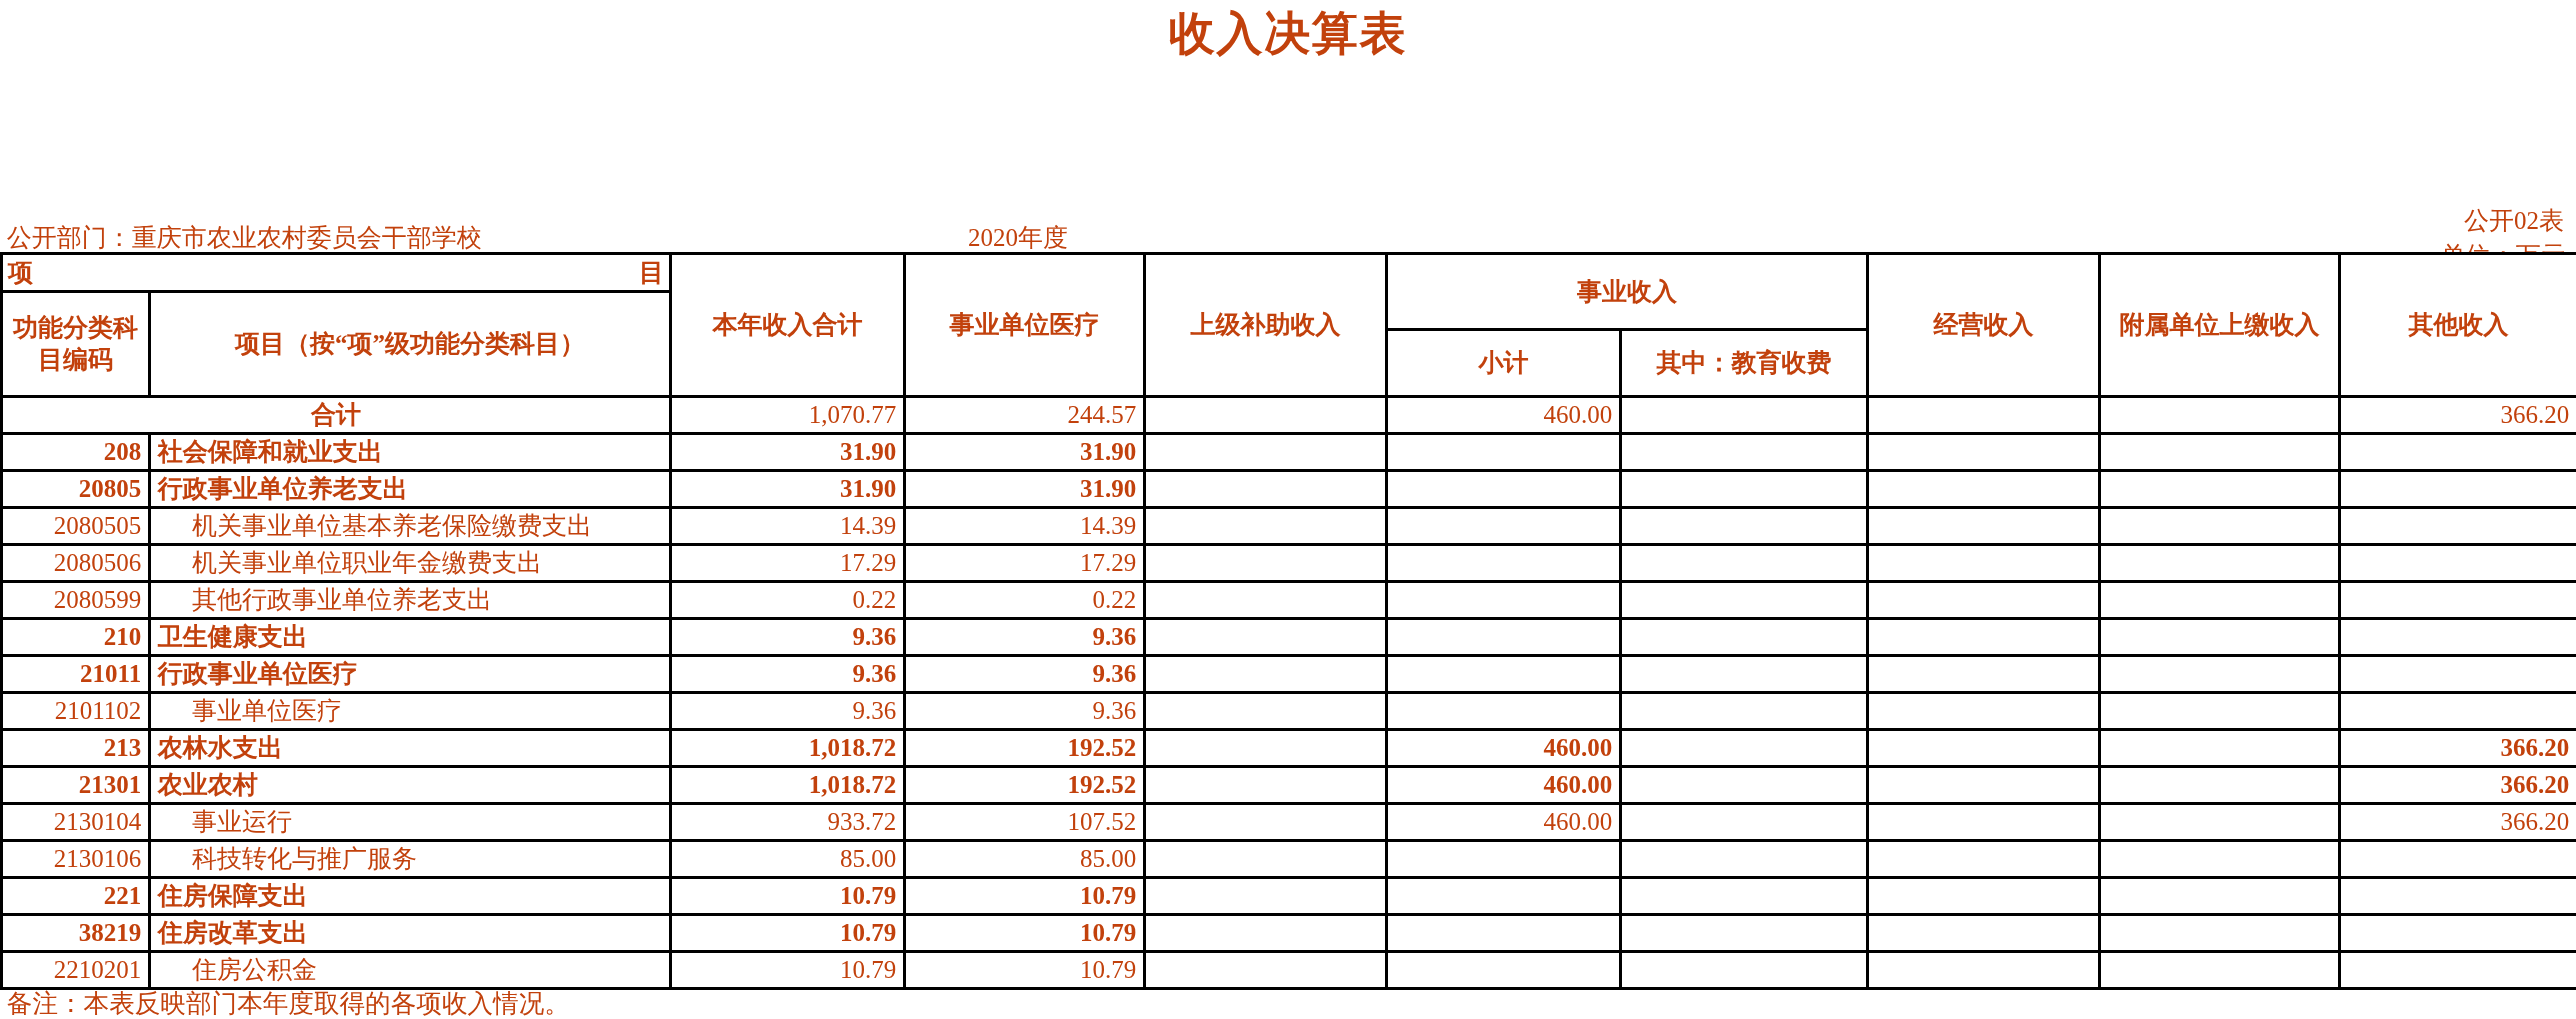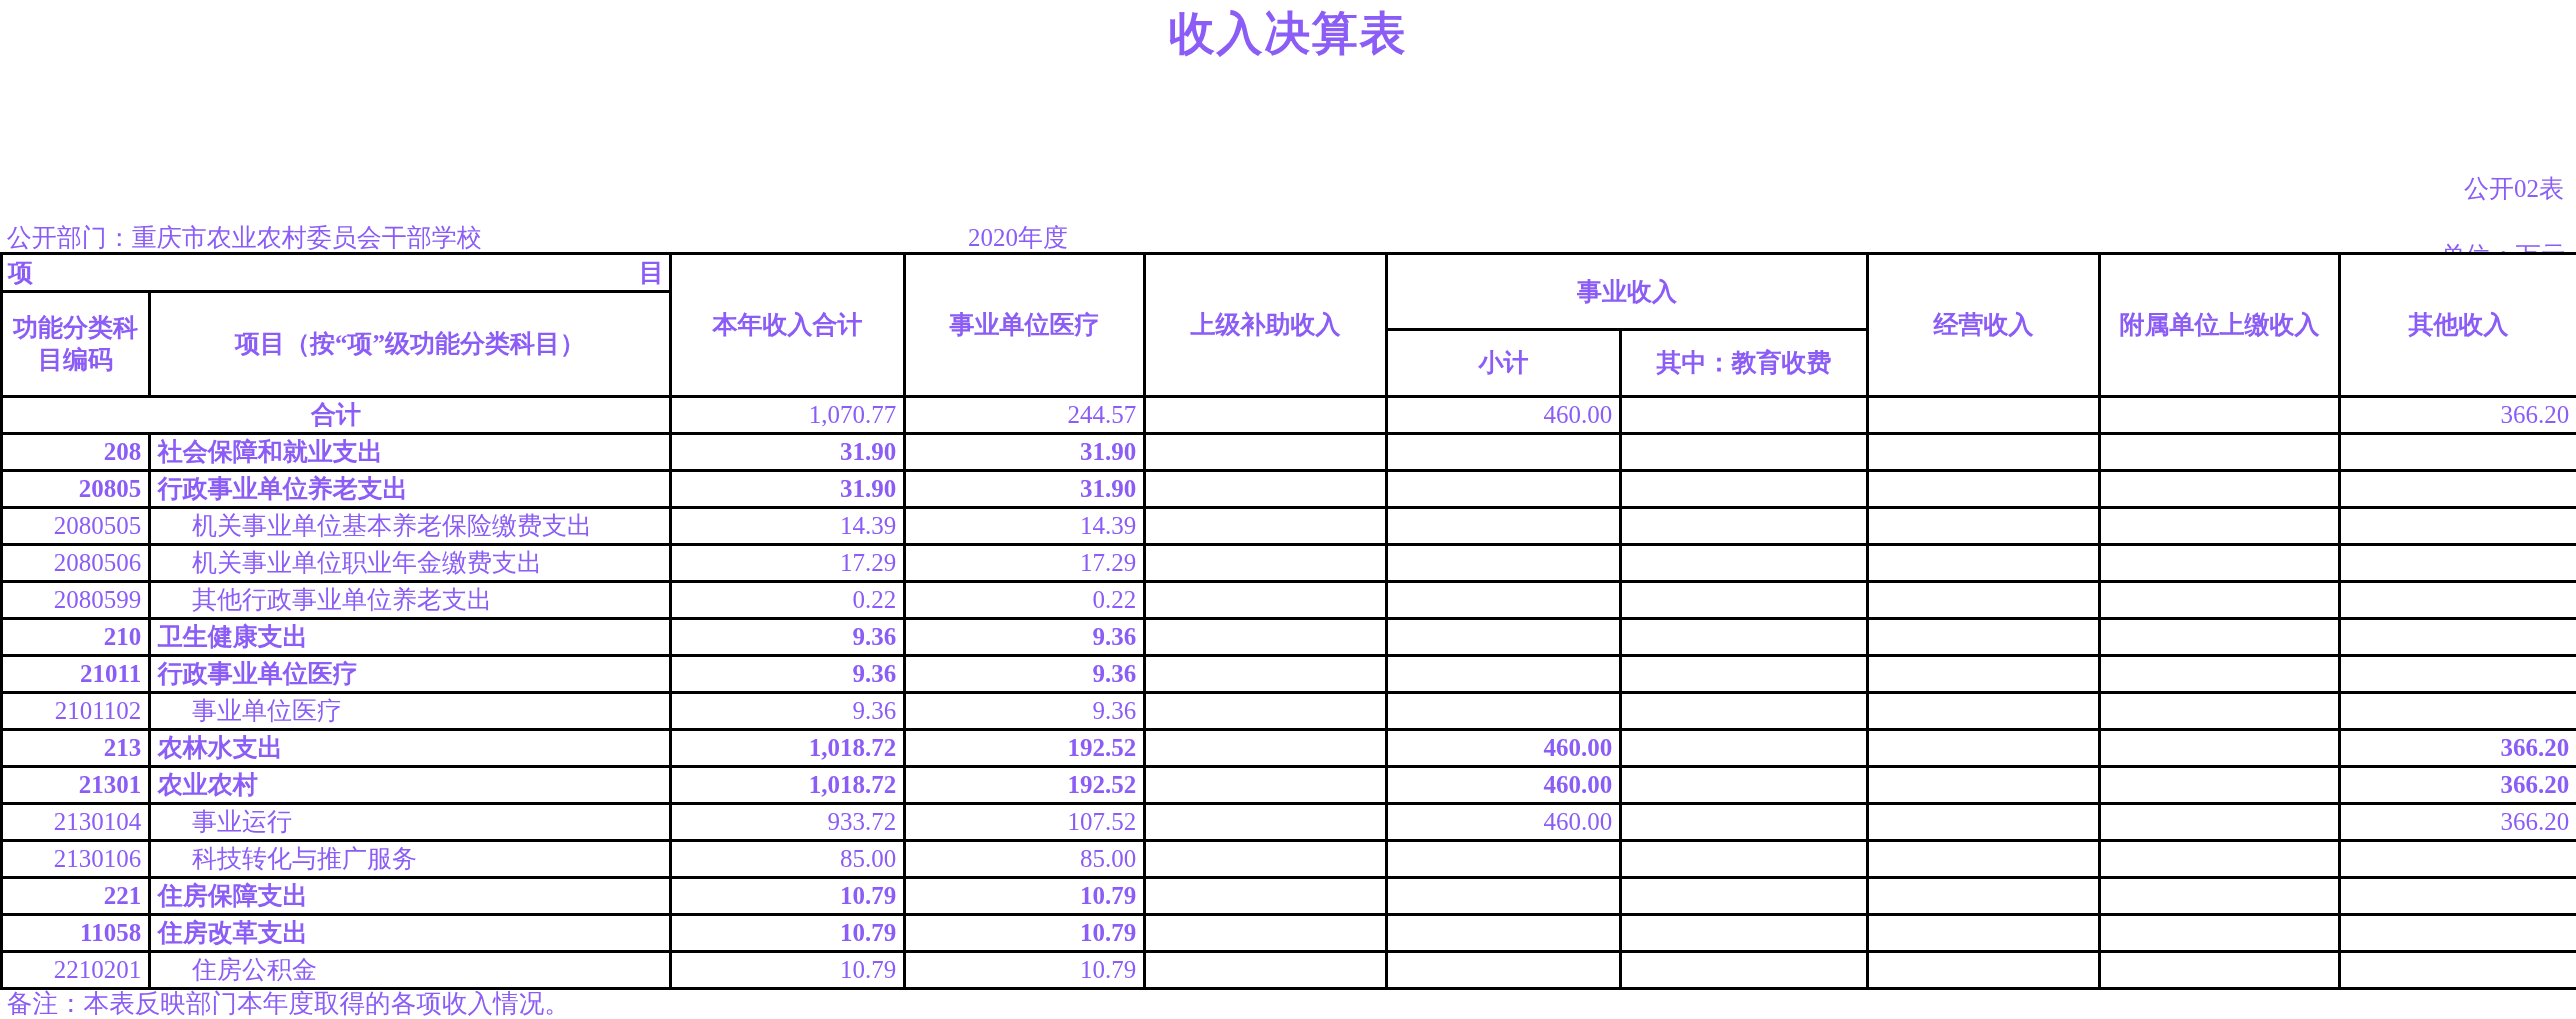--- a/index.html
+++ b/index.html
@@ -1,30 +1,30 @@
 <!DOCTYPE html>
 <html style="font-size:13.6px"><head>
 <meta charset="utf-8">
 <style>
   html,body{margin:0;padding:0;background:#ffffff;}
   .page{
     position:relative;
     width:2576px;height:1020px;
-    background:#ffffff;color:#8b5cf6;
+    background:#ffffff;color:#c2410c;
     font-family:"Liberation Serif","DejaVu Serif",serif;
     overflow:hidden;
   }
   .page-title{
     position:absolute;top:3.4px;left:0;width:100%;
     text-align:center;
     font-family:"Liberation Sans","DejaVu Sans",sans-serif;
     font-weight:bold;font-size:46px;letter-spacing:1.7px;
   }
   .form-no{
-    position:absolute;top:172px;right:12px;
+    position:absolute;top:204px;right:12px;
     font-size:25px;
   }
   .meta-line{position:absolute;top:221px;font-size:25px;white-space:nowrap;}
   .dept{left:6.8px;}
   .year{left:968px;}
   .unit{right:10.2px;margin-top:18px;}
 
   table.income{
     position:absolute;top:252px;left:0;
     width:2576px;
@@ -272,21 +272,21 @@
           <td class="value-cell">10.79</td>
           <td class="value-cell">10.79</td>
           <td class="value-cell"></td>
           <td class="value-cell"></td>
           <td class="value-cell"></td>
           <td class="value-cell"></td>
           <td class="value-cell"></td>
           <td class="value-cell"></td>
         </tr>
         <tr class="lvl-bold">
-          <td class="code-cell">11058</td>
+          <td class="code-cell">38219</td>
           <td class="name-cell">住房改革支出</td>
           <td class="value-cell">10.79</td>
           <td class="value-cell">10.79</td>
           <td class="value-cell"></td>
           <td class="value-cell"></td>
           <td class="value-cell"></td>
           <td class="value-cell"></td>
           <td class="value-cell"></td>
           <td class="value-cell"></td>
         </tr>

